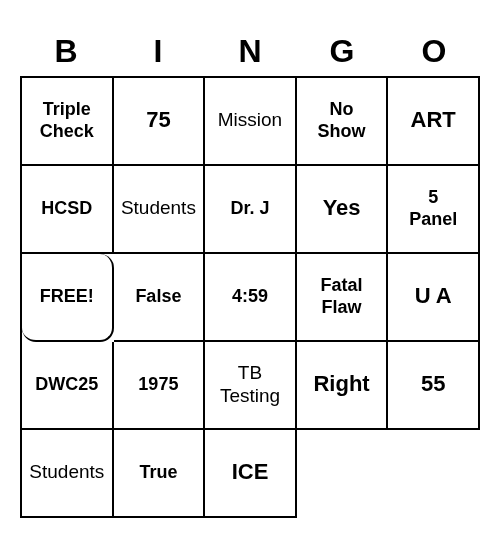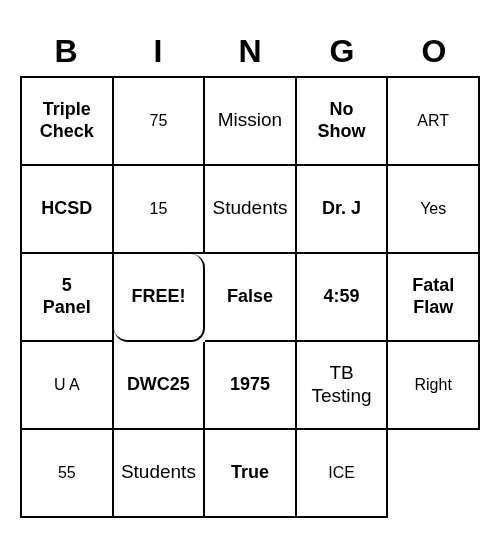--- a/index.html
+++ b/index.html
@@ -54,22 +54,22 @@
       line-height: 1.2;
     }
 
     .bingo-cell.free {
       font-weight: bold;
       font-size: 18px;
       border-radius: 14px;
     }
 
     .bingo-cell.large {
-      font-size: 16px;
-      font-weight: normal;
+      font-size: 22px;
+      font-weight: bold;
     }
 
     .bingo-cell.medium {
       font-size: 18px;
       font-weight: bold;
     }
 
     .bingo-cell.small {
       font-size: 19px;
     }
@@ -87,21 +87,20 @@
       <div class="bingo-header-cell">O</div>
     </div>
   <div class="bingo-grid">
 
   <div class="bingo-cell medium">Triple<br>Check</div>
       <div class="bingo-cell large">75</div>
       <div class="bingo-cell small">Mission</div>
       <div class="bingo-cell medium">No<br>Show</div>
       <div class="bingo-cell large">ART</div>
       <div class="bingo-cell medium">HCSD</div>
-      <div class="bingo-cell large">15</div>
       <div class="bingo-cell small">Students</div>
       <div class="bingo-cell medium">Dr. J</div>
       <div class="bingo-cell large">Yes</div>
       <div class="bingo-cell medium">5<br>Panel</div>
       <div class="bingo-cell free">FREE!</div>
       <div class="bingo-cell medium">False</div>
       <div class="bingo-cell medium">4:59</div>
       <div class="bingo-cell medium">Fatal<br>Flaw</div>
       <div class="bingo-cell large">U A</div>
       <div class="bingo-cell medium">DWC25</div>

